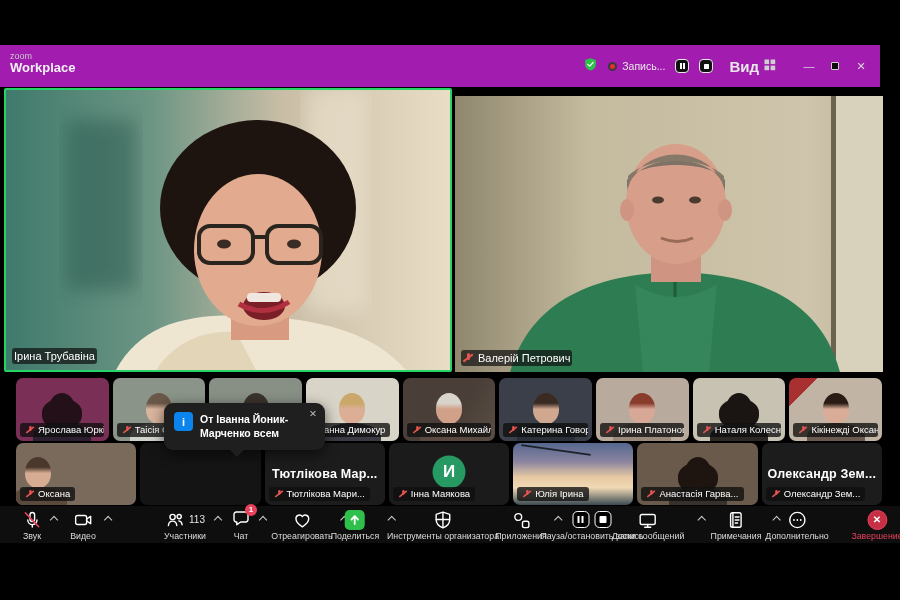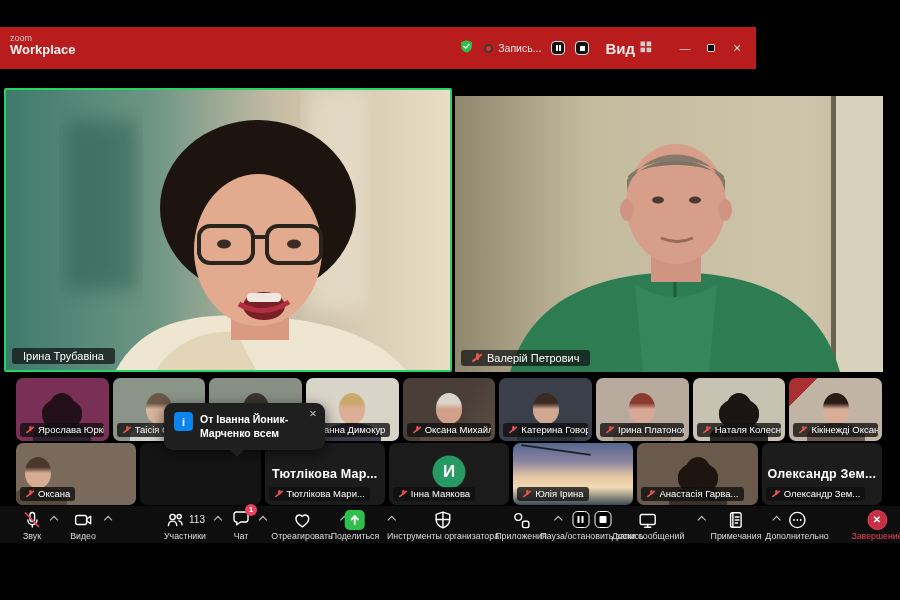--- a/index.html
+++ b/index.html
@@ -1,21 +1,21 @@
 <!DOCTYPE html>
 <html><head>
 <meta charset="utf-8">
 <style>
   * { margin:0; padding:0; box-sizing:border-box; }
   html,body { width:900px; height:600px; background:#000; overflow:hidden;
               font-family:"Liberation Sans", sans-serif; }
   .stage { position:absolute; left:0; top:0; width:900px; height:600px; background:#000; }
 
   
-  .titlebar { position:absolute; left:0; top:27px; width:756px; height:42px; background:#b91c1c; }
+  .titlebar { position:absolute; left:0; top:45px; width:880px; height:42px; background:#a21caf; }
   .brand { position:absolute; left:10px; top:6px; color:#fff; line-height:1.15; }
   .brand .b-top { font-size:9px; color:#c9c9c9; display:block; }
   .brand .b-name { font-size:13px; font-weight:bold; color:#f2f2f2; display:block; }
   .tb-right { position:absolute; right:6px; top:0; height:42px; display:flex; align-items:center; gap:10px; }
   .rec-wrap { display:flex; align-items:center; gap:5px; }
   .rec-dot { width:9px; height:9px; border-radius:50%; background:#3a3a3a; position:relative; }
   .rec-dot::after { content:''; position:absolute; left:2px; top:2px; width:5px; height:5px; border-radius:50%; background:#e03131; }
   .rec-text { font-size:10.5px; color:#e8e8e8; }
   .mini-btn { width:14px; height:14px; border:1.2px solid #e8e8e8; border-radius:4px; background:#111;
               display:flex; align-items:center; justify-content:center; gap:1.5px; }
@@ -30,21 +30,21 @@
 
   
   .main-area { position:absolute; left:0; top:88px; width:900px; height:284px; }
   .speaker { position:absolute; top:0; height:284px; overflow:hidden; background:#222; }
   .speaker.left { left:4px; width:448px; border:2px solid #25d366; border-radius:2px; }
   .speaker.right { left:455px; width:441px;text-decoration:underline; }
   .speaker svg { display:block; }
   .blackbar-top { position:absolute; left:0; top:0; width:100%; height:8px; background:#000; }
   .blackbar-right { position:absolute; right:0; top:0; width:13px; height:100%; background:#000; }
   .name-tag { position:absolute; left:6px; bottom:6px; background:rgba(16,16,16,.72); color:#fff;
-              font-size:11px; padding:2px 11px; border-radius:3px; display:flex; align-items:center; white-space:nowrap; z-index:5; }
+              font-size:11px; padding:2px 2px; border-radius:3px; display:flex; align-items:center; white-space:nowrap; z-index:5; }
 
   
   .micoff { display:inline-block; position:relative; width:10px; height:11px; margin-right:5px; flex:none; }
   .micoff::before { content:''; position:absolute; left:3.5px; top:0.5px; width:3.6px; height:6.5px; border-radius:2px; background:#e8554f; }
   .micoff::after { content:''; position:absolute; left:-1px; top:4.5px; width:12px; height:1.7px; background:#e8554f;
                    transform:rotate(-38deg); }
 
   
   .strip { position:absolute; left:16px; right:18px; display:flex; gap:4px; }
   .strip.r1 { top:378px; height:63px; }

